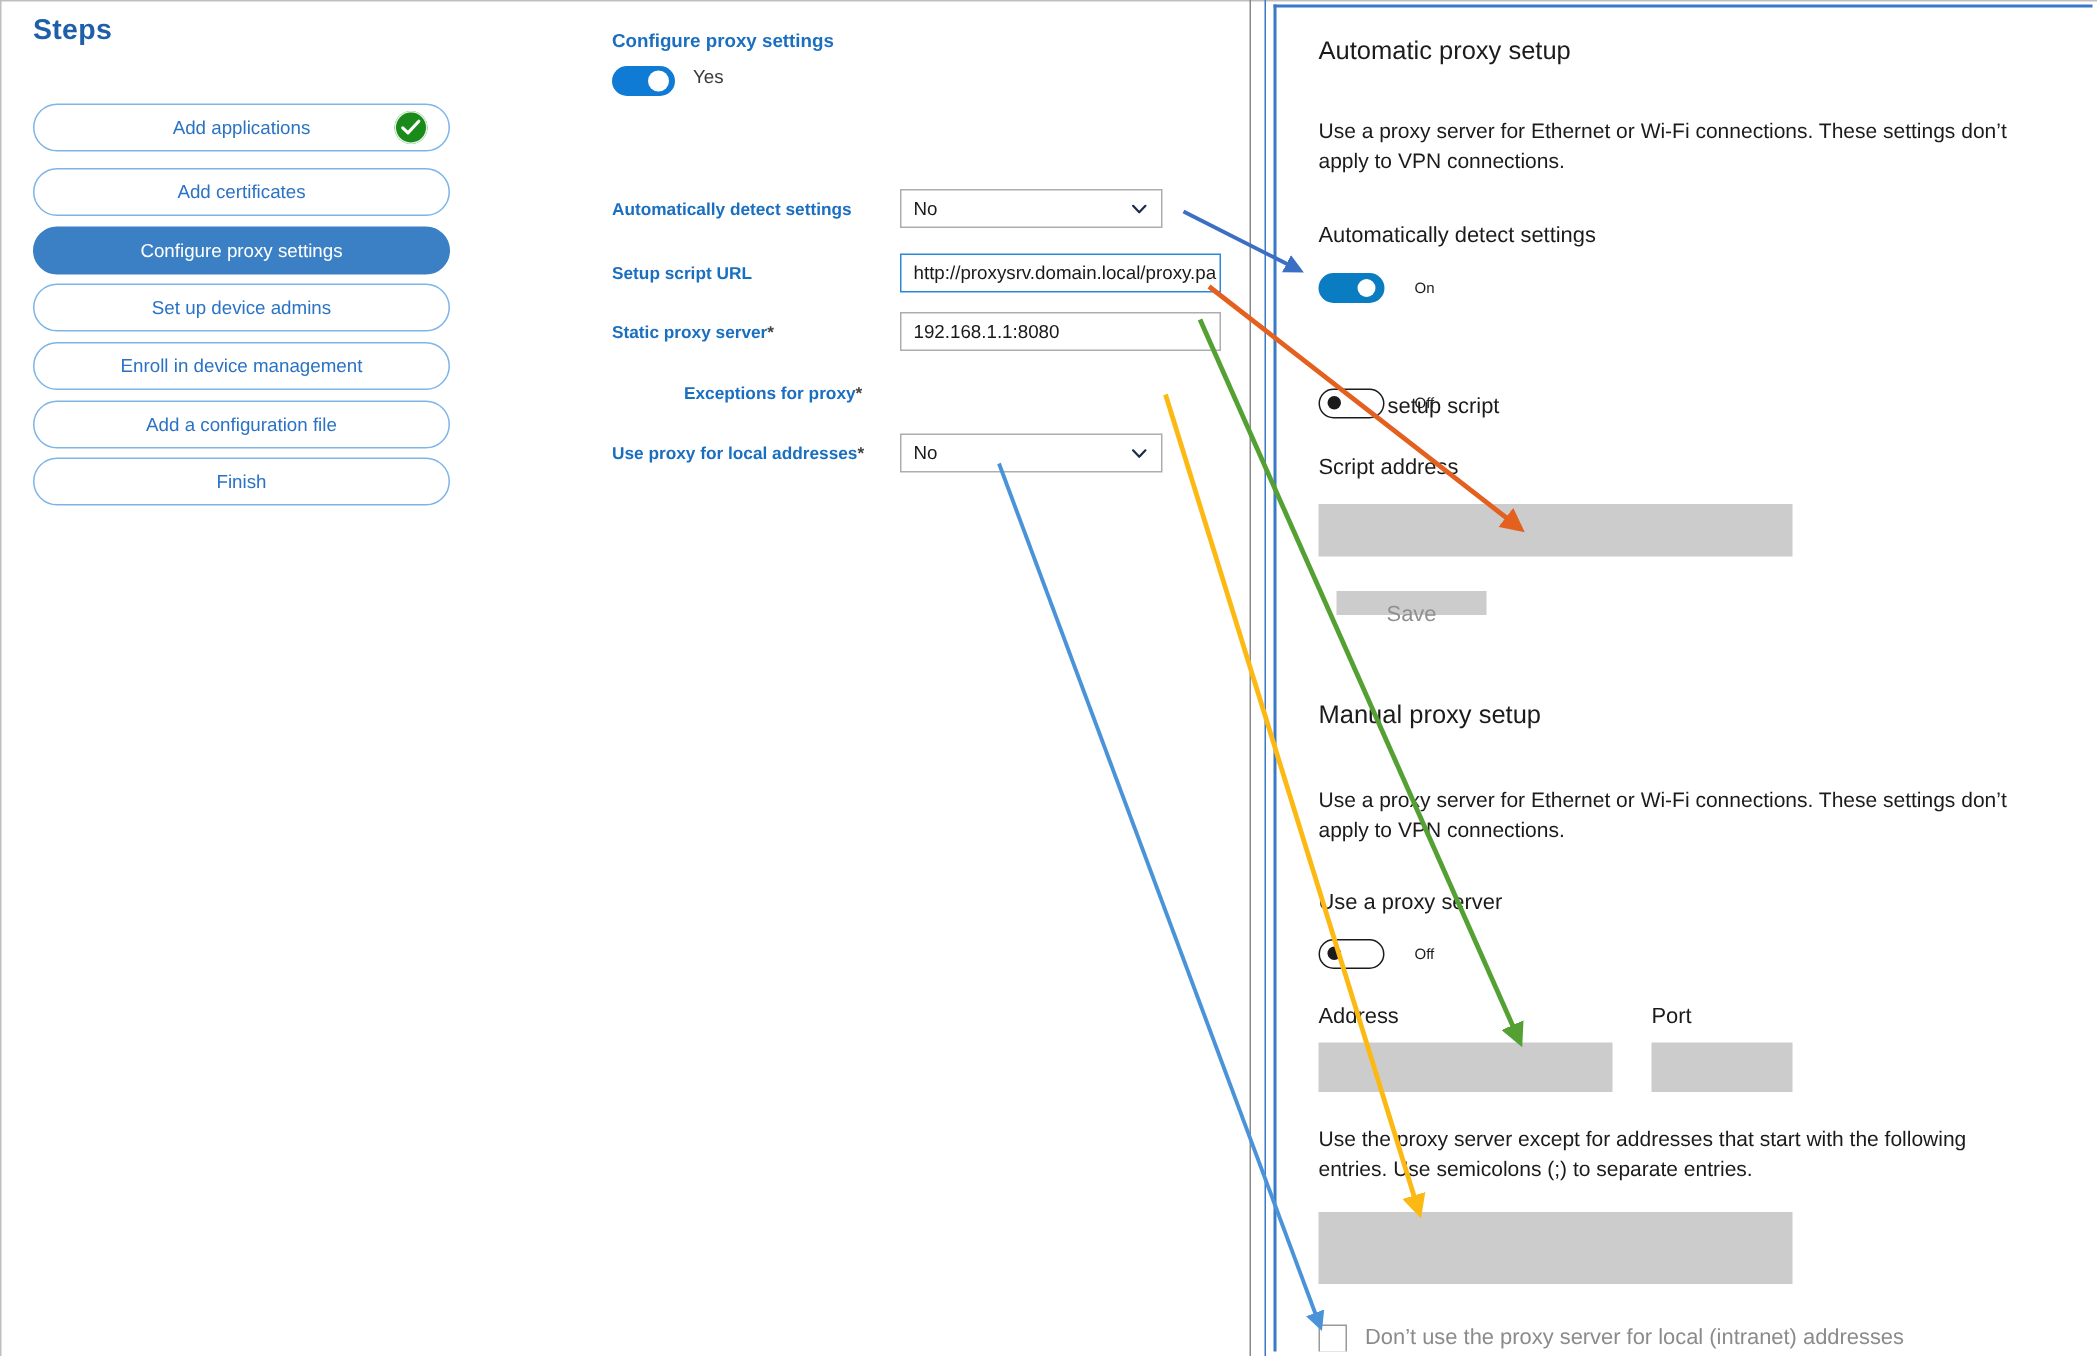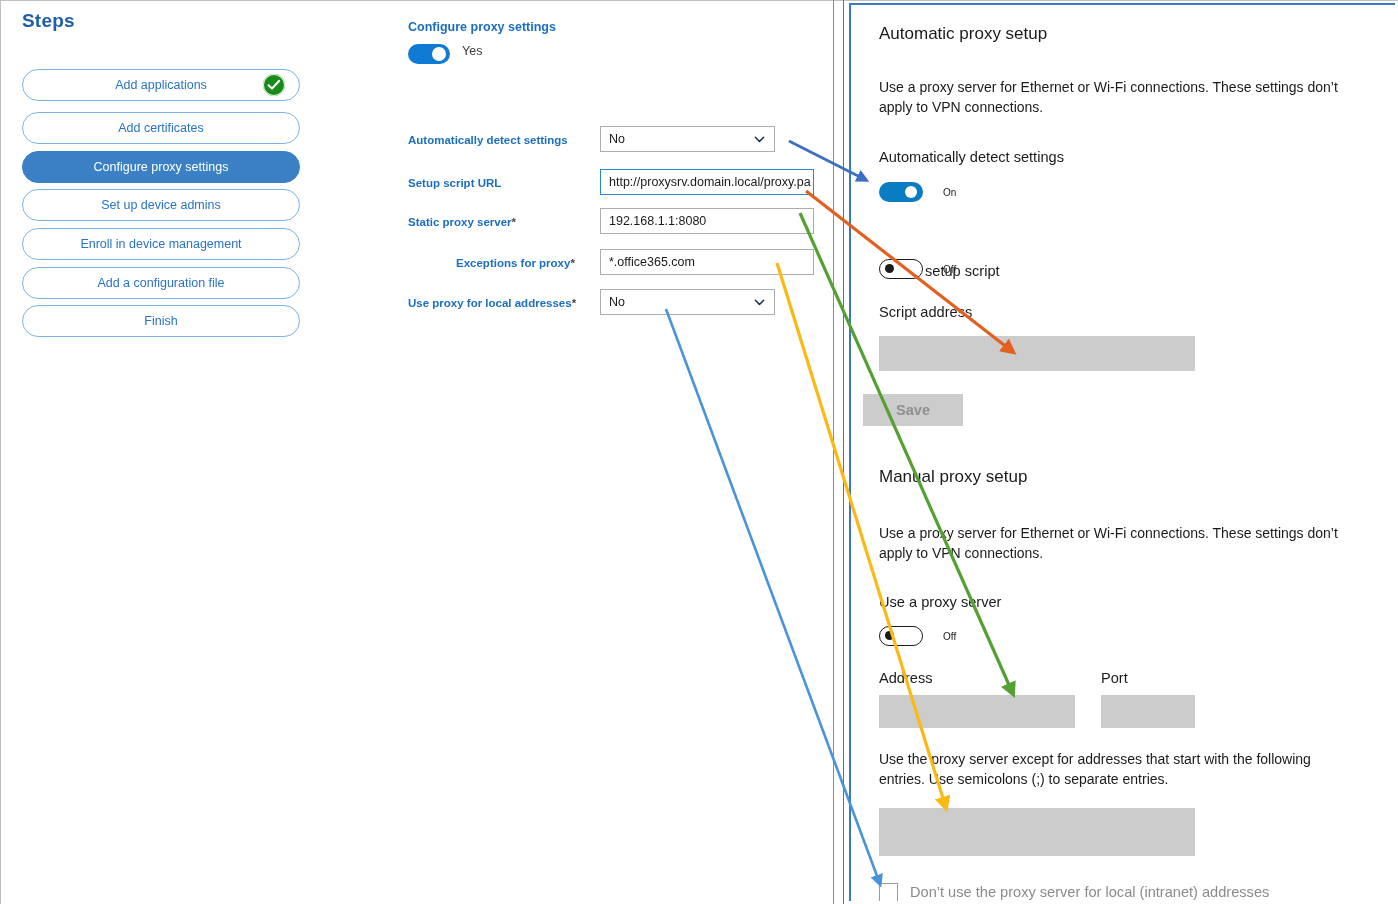--- a/index.html
+++ b/index.html
@@ -179,23 +179,20 @@
     <div class="f-label" style="left:13px; top:216px;">
       <span>Static proxy server</span><span class="req">*</span>
     </div>
     <div class="f-field" style="left:205px; top:208px; width:214px;">
       <span>192.168.1.1:8080</span>
     </div>
 
     <div class="f-label" style="left:13px; top:257px;padding-left:48px;">
       <span>Exceptions for proxy</span><span class="req">*</span>
     </div>
-    <div class="f-field" style="left:205px; top:249px; width:214px;">
-      <span>*.office365.com</span>
-    </div>
 
     <div class="f-label" style="left:13px; top:297px;">
       <span>Use proxy for local addresses</span><span class="req">*</span>
     </div>
     <div class="f-field select" style="left:205px; top:289px; width:175px;">
       <span>No</span>
       <svg class="chev" viewBox="0 0 12 12">
         <path d="M1.5 3.5 L6 8.2 L10.5 3.5" fill="none" stroke="#1b2c48" stroke-width="1.6" stroke-linecap="round" stroke-linejoin="round"></path>
       </svg>
     </div>
@@ -218,21 +215,21 @@
 
       <div class="w-lbl" style="left:44px; top:222px;margin-top:36px;">Use setup script</div>
       <div class="w-row" style="left:28px; top:254px;">
         <span class="w-sw off"></span>
         <span class="w-sw-text">Off</span>
       </div>
 
       <div class="w-lbl" style="left:28px; top:299px;">Script address</div>
       <div class="w-box" style="left:28px; top:331px; width:316px; height:35px;"></div>
 
-      <div class="w-save" style="left:12px; top:389px; width:100px; height:32px;font-weight:bold;">Save</div>
+      <div class="w-save" style="left:40px; top:389px; width:100px; height:16px;">Save</div>
 
       <div class="w-h1" style="left:28px; top:462px;">Manual proxy setup</div>
       <div class="w-p" style="left:28px; top:518px; width:486px;">Use a proxy server for Ethernet or Wi-Fi connections. These settings don’t apply to VPN connections.</div>
 
       <div class="w-lbl" style="left:28px; top:589px;">Use a proxy server</div>
       <div class="w-row" style="left:28px; top:621px;">
         <span class="w-sw off"></span>
         <span class="w-sw-text">Off</span>
       </div>
 

